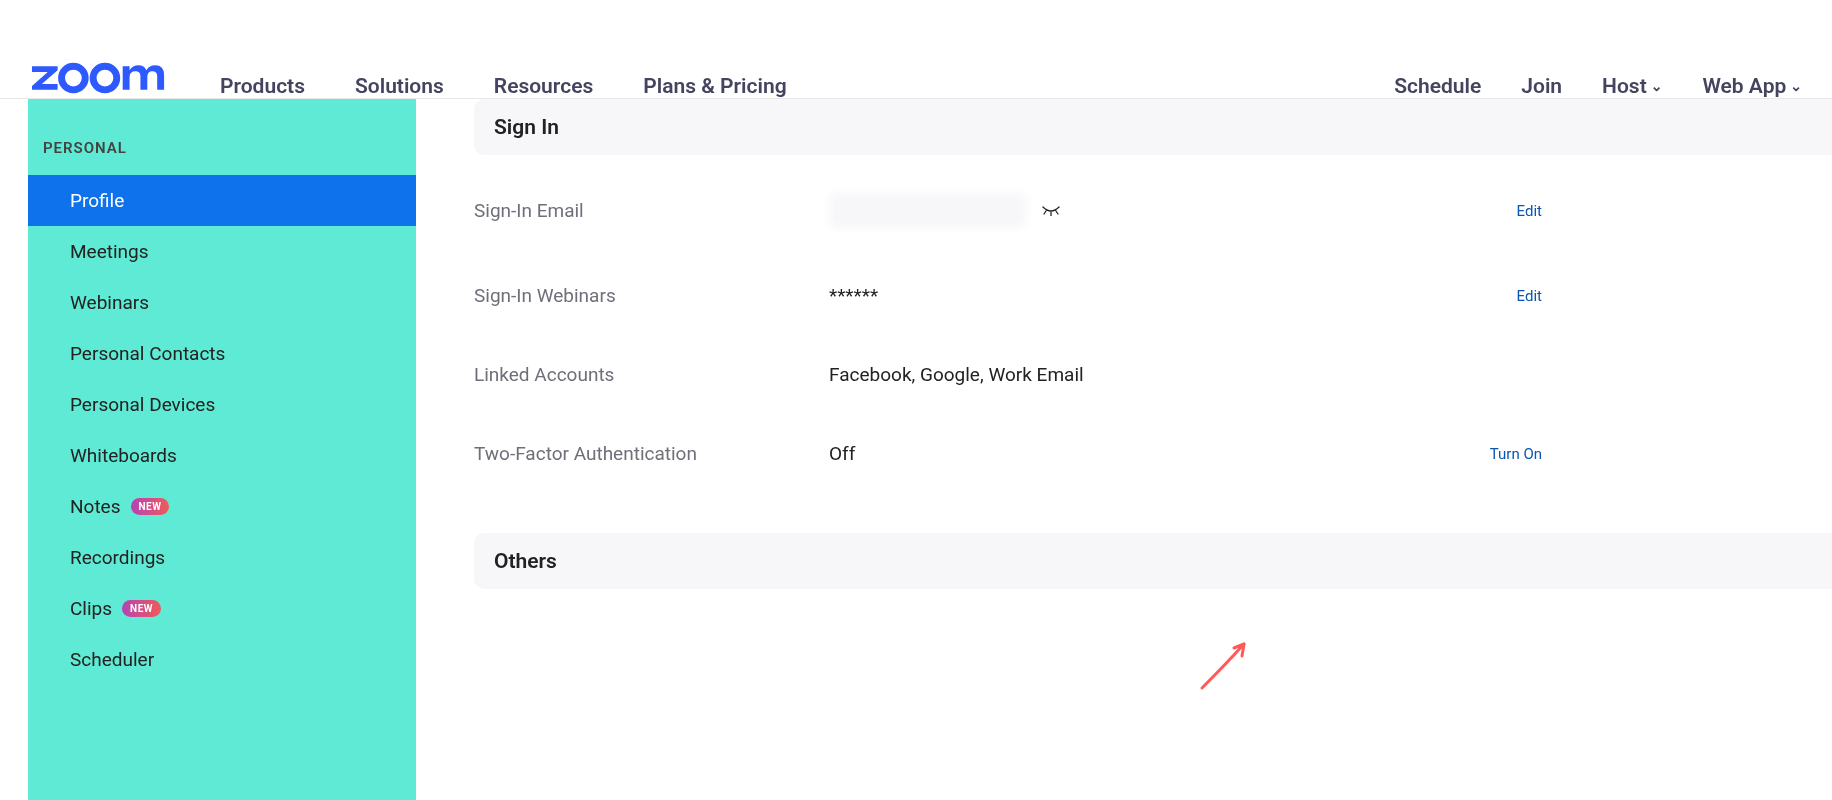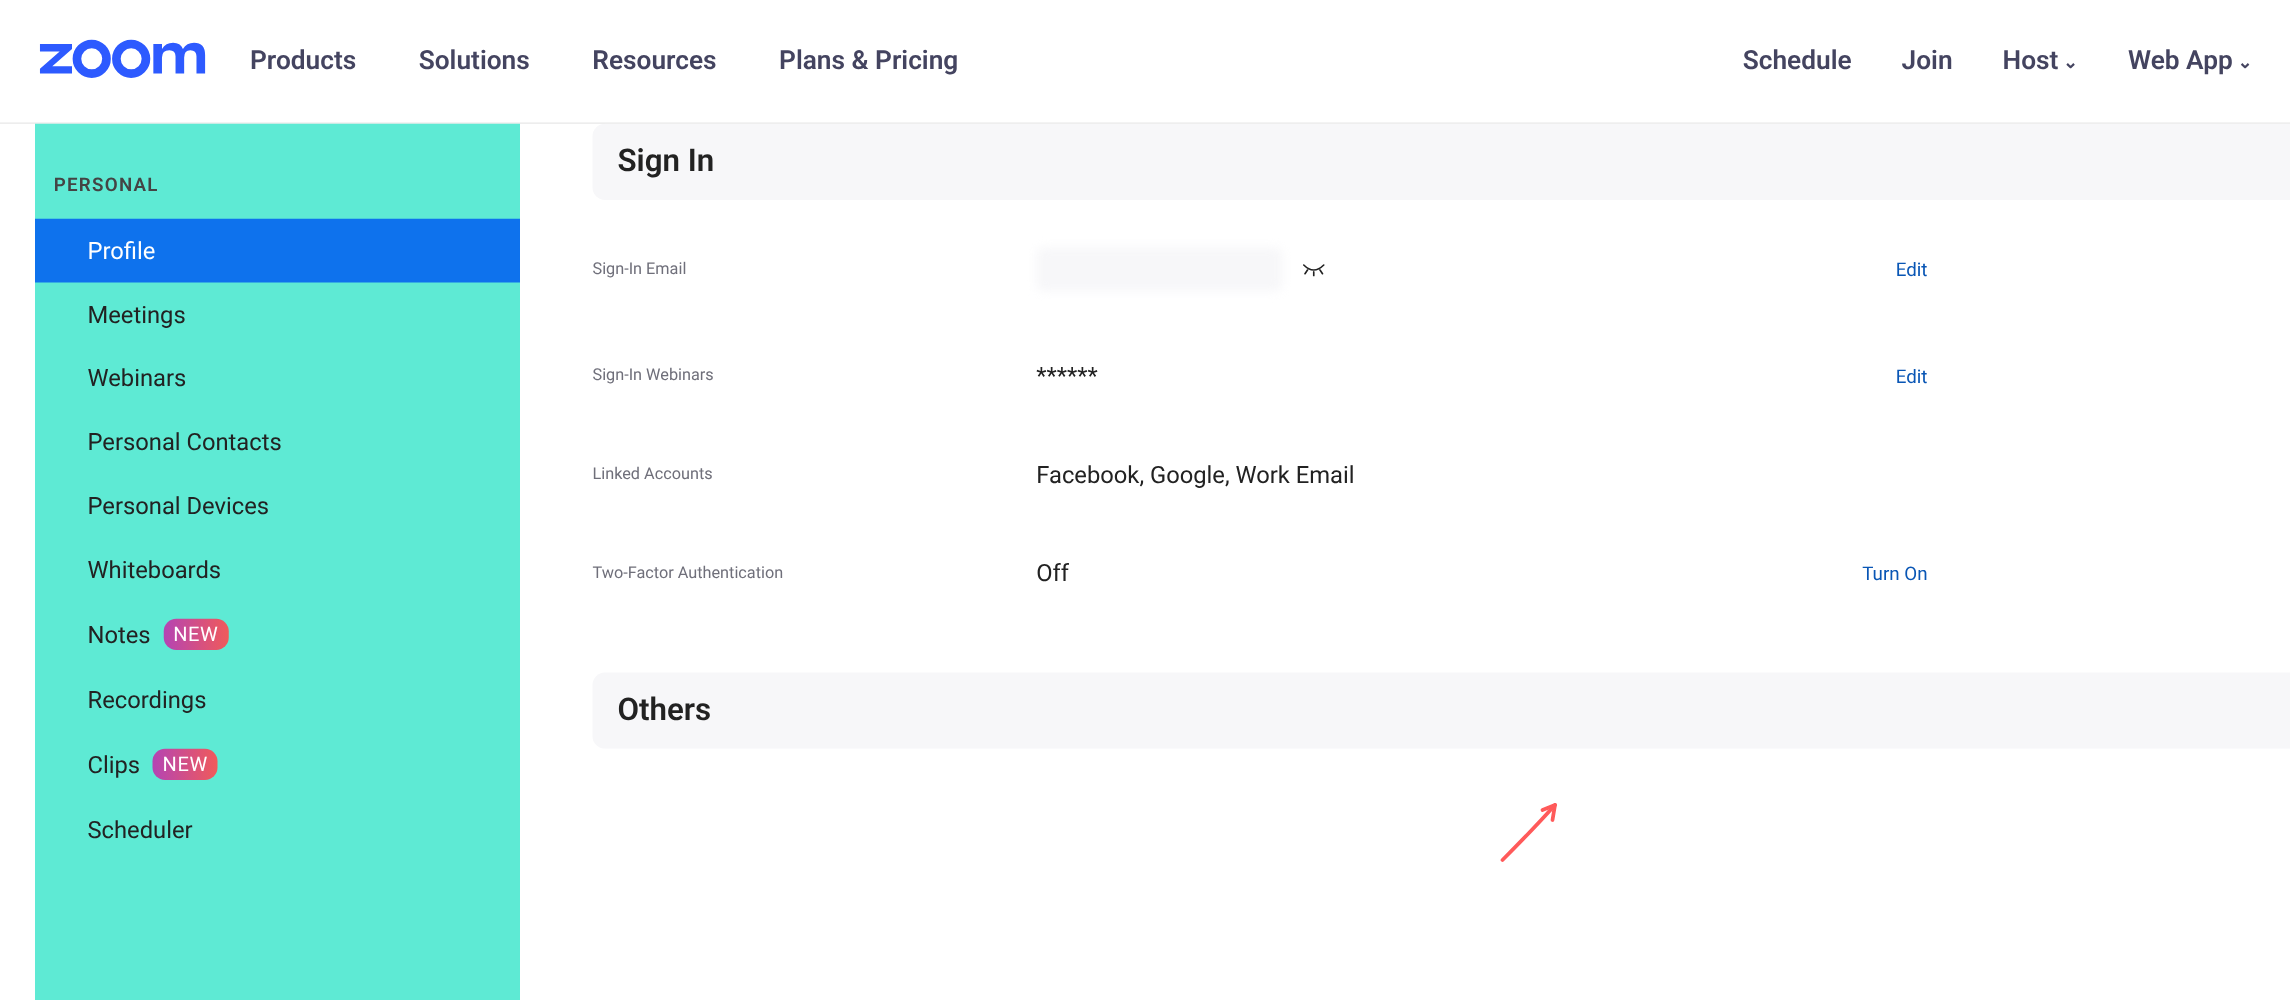--- a/index.html
+++ b/index.html
@@ -8,24 +8,24 @@
       background: #fff;
       color: #222;
       width: 1832px;
       height: 800px;
       overflow: hidden;
     }
     
     .header {
       height: 99px;
       display: flex;
-      align-items: center;
+      align-items: flex-end;
       padding: 0 30px;
       border-bottom: 1px solid #e8e8e8;
-      gap: 30px;
+      gap: 50px;
     }
     .logo {
       width: 140px;
       height: 36px;
       color: #2D5AFF;
       display: flex;
       align-items: center;
     }
     .nav-left {
       display: flex;
@@ -82,54 +82,54 @@
       gap: 10px;
     }
     .side-item.active {
       background: #0E72ED;
       color: #fff;
     }
     .badge-new {
       display: inline-block;
       background: linear-gradient(90deg, #B444B4, #F05A5A);
       color: #fff;
-      font-size: 16px;
-      font-weight: 400;
+      font-size: 10px;
+      font-weight: 700;
       padding: 3px 8px;
       border-radius: 10px;
       letter-spacing: 0.5px;
     }
 
     
     .main {
       flex: 1;
       padding: 0 0 0 0;
       overflow-y: auto;
     }
     .section-bar {
       background: #f7f7f9;
       padding: 16px 20px;
-      font-size: 25px;
+      font-size: 21px;
       font-weight: 600;
       color: #222;
       margin: 0 0 0 58px;
       border-radius: 10px 0 0 10px;
     }
     .section-body {
       padding: 10px 0 40px 58px;
     }
     .row {
       display: flex;
       align-items: center;
       padding: 28px 0;
     }
     .row-label {
       width: 355px;
       color: #6f6f7a;
-      font-size: 13px;
+      font-size: 19px;
     }
     .row-value {
       flex: 1;
       color: #222;
       font-size: 19px;
       display: flex;
       align-items: center;
       gap: 16px;
     }
     .row-action {

